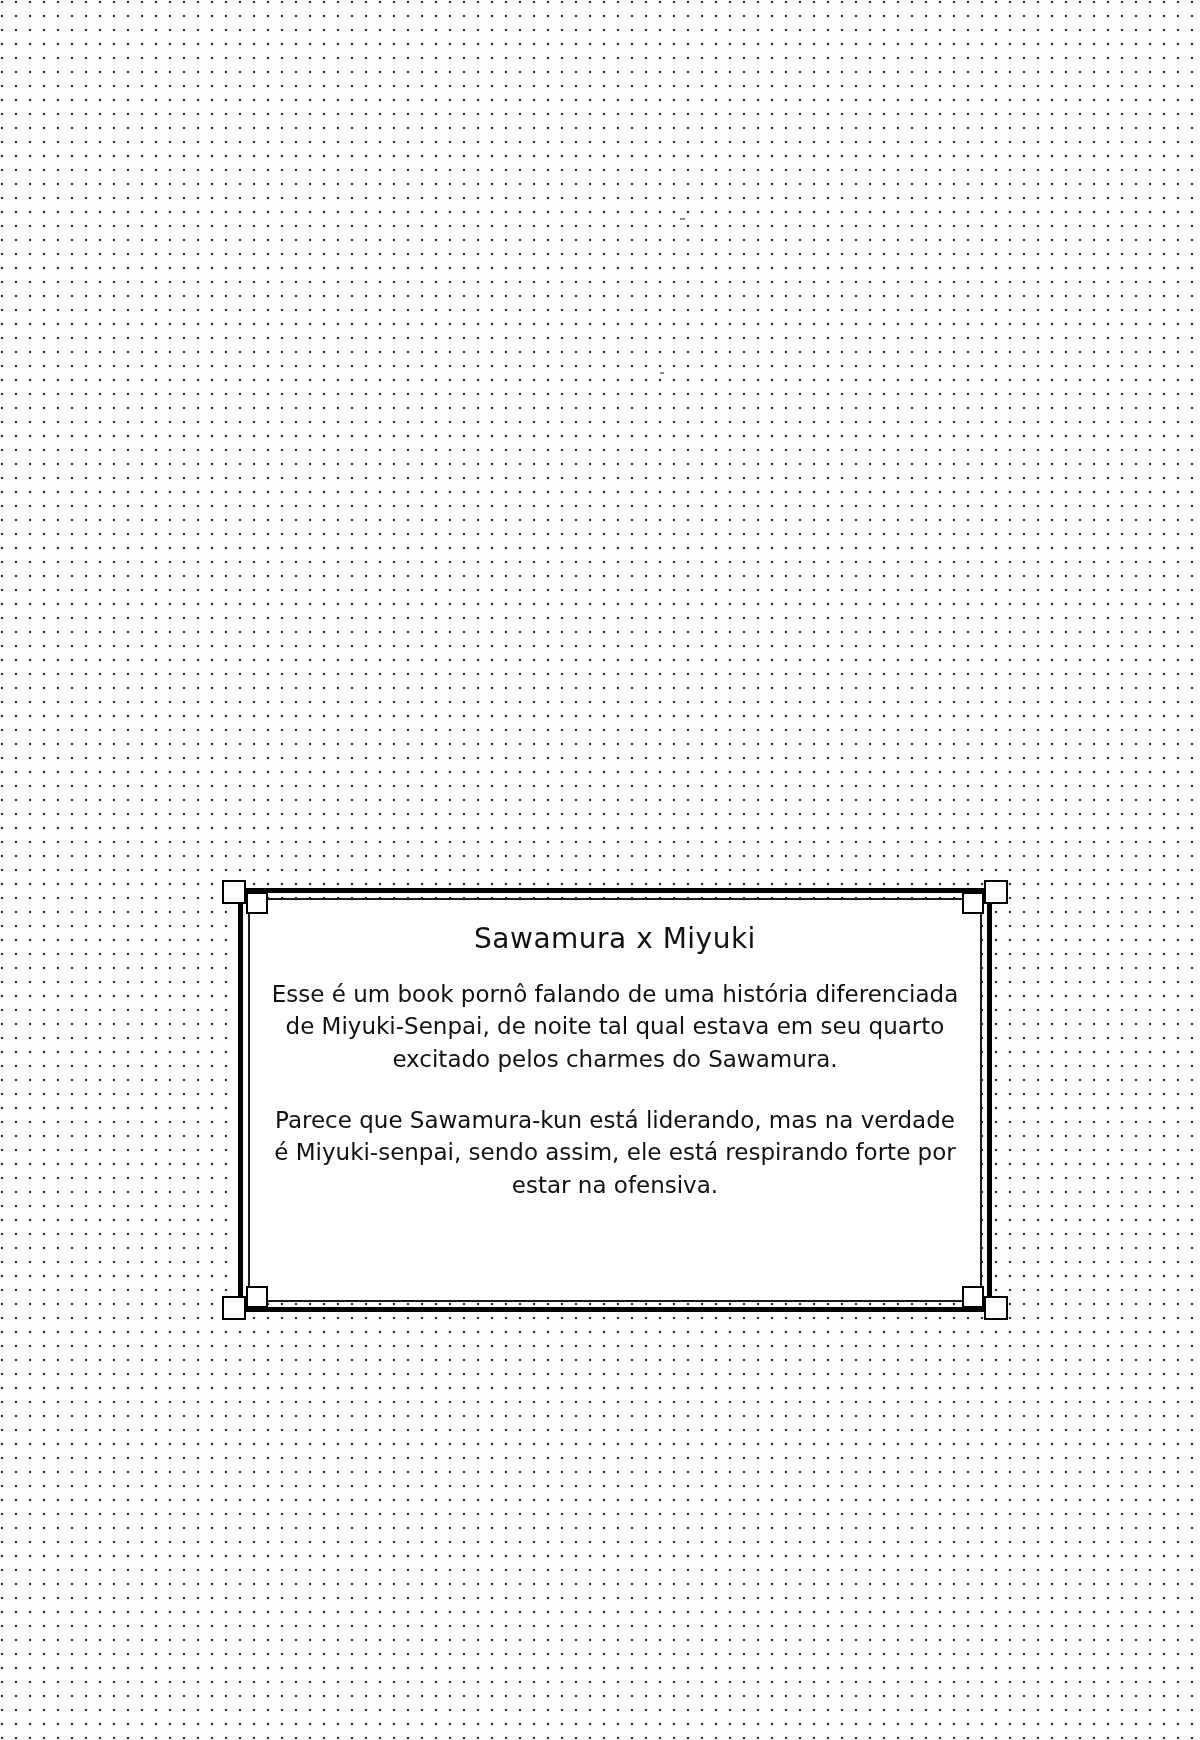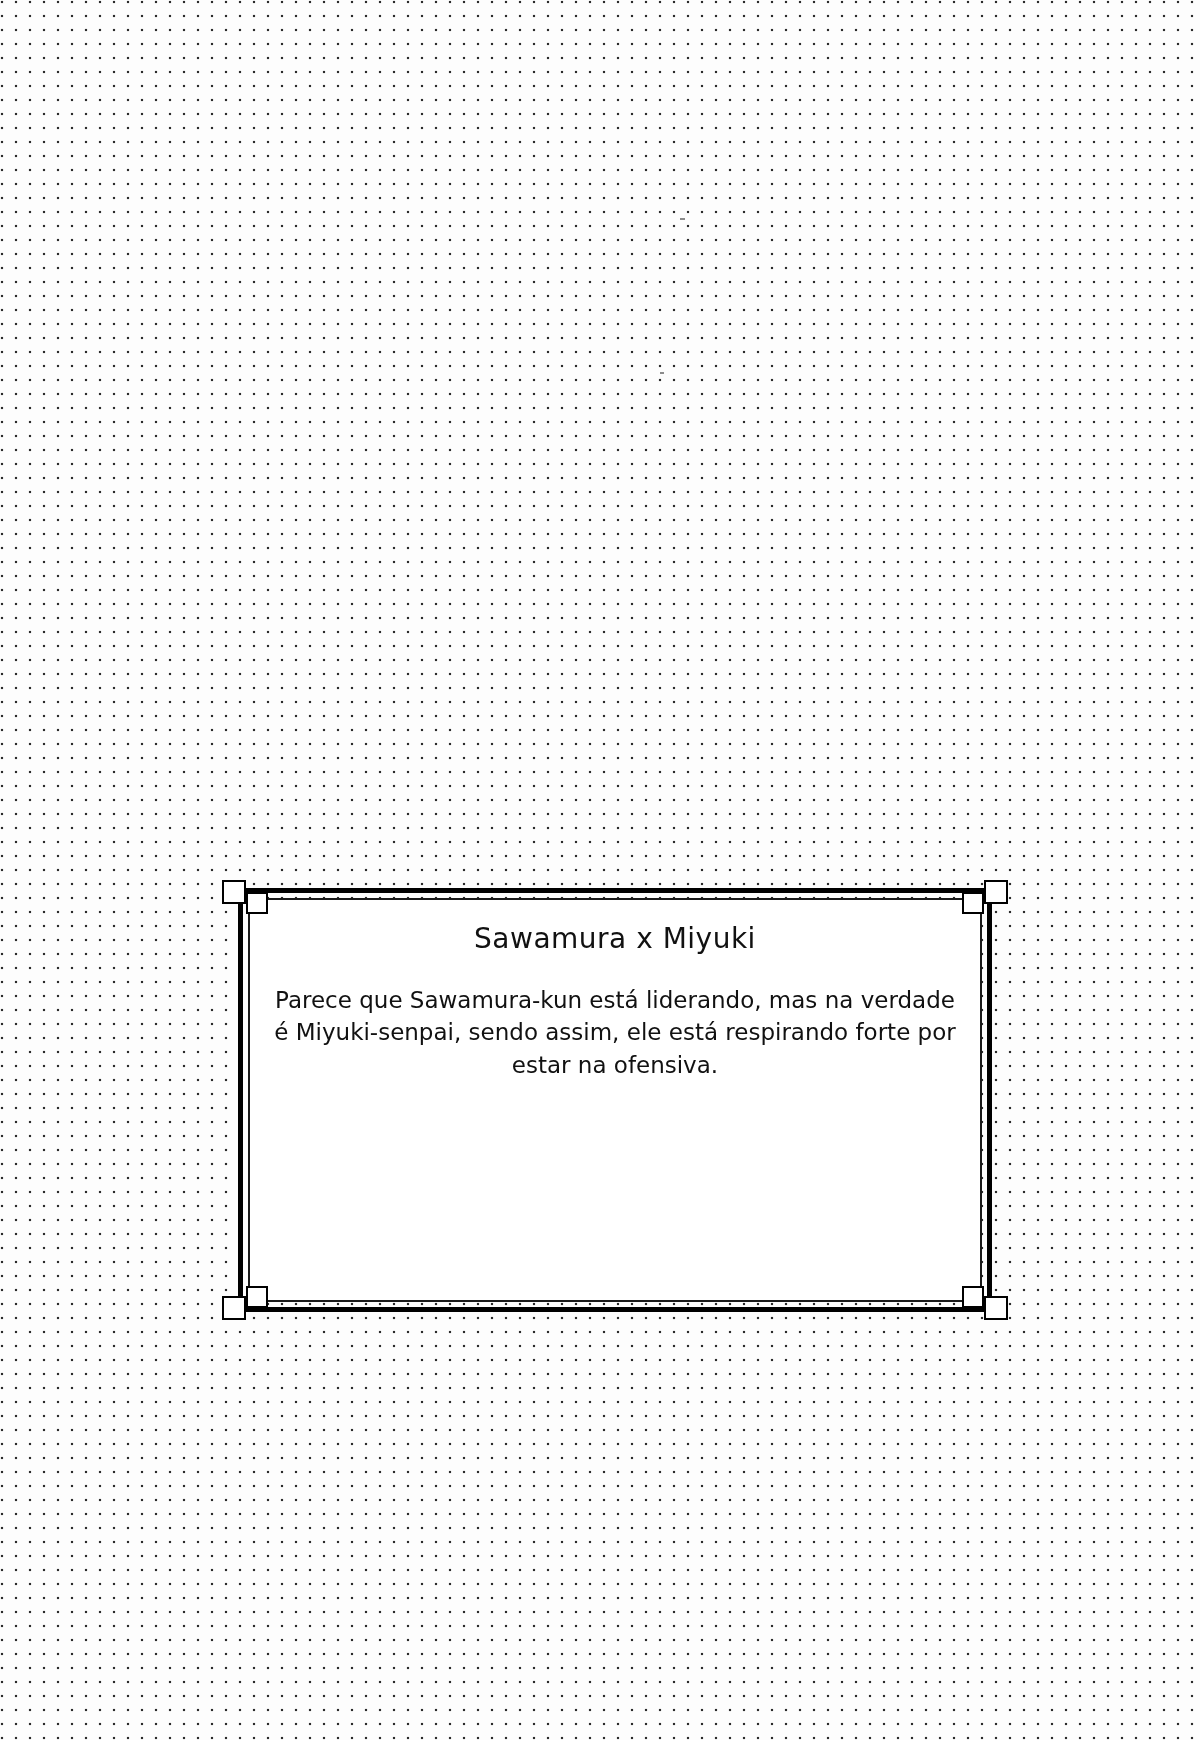--- a/index.html
+++ b/index.html
@@ -134,17 +134,18 @@
     <div class="corner-box corner-bl"></div>
     <div class="corner-box corner-br"></div>
 
     <div class="corner-inner ci-tl"></div>
     <div class="corner-inner ci-tr"></div>
     <div class="corner-inner ci-bl"></div>
     <div class="corner-inner ci-br"></div>
 
     <div class="card-content">
       <h1 class="card-title">Sawamura x Miyuki</h1>
+      <p class="card-para">Esse é um book pornô falando de uma história diferenciada de Miyuki-Senpai, de noite tal qual estava em seu quarto excitado pelos charmes do Sawamura.</p>
       <p class="card-para">Parece que Sawamura-kun está liderando, mas na verdade é Miyuki-senpai, sendo assim, ele está respirando forte por estar na ofensiva.</p>
     </div>
 
   </div>
 </div>
 
 </body></html>

